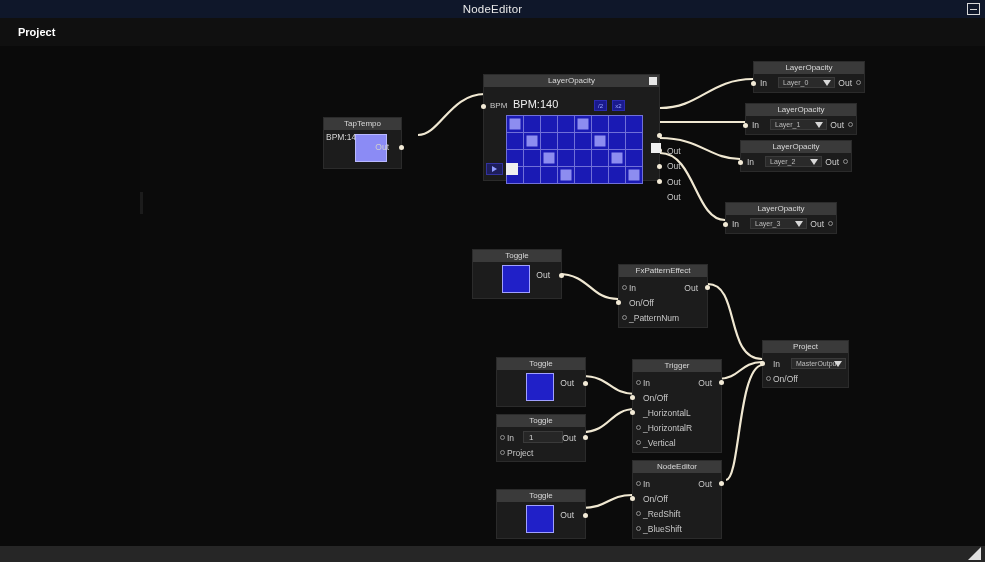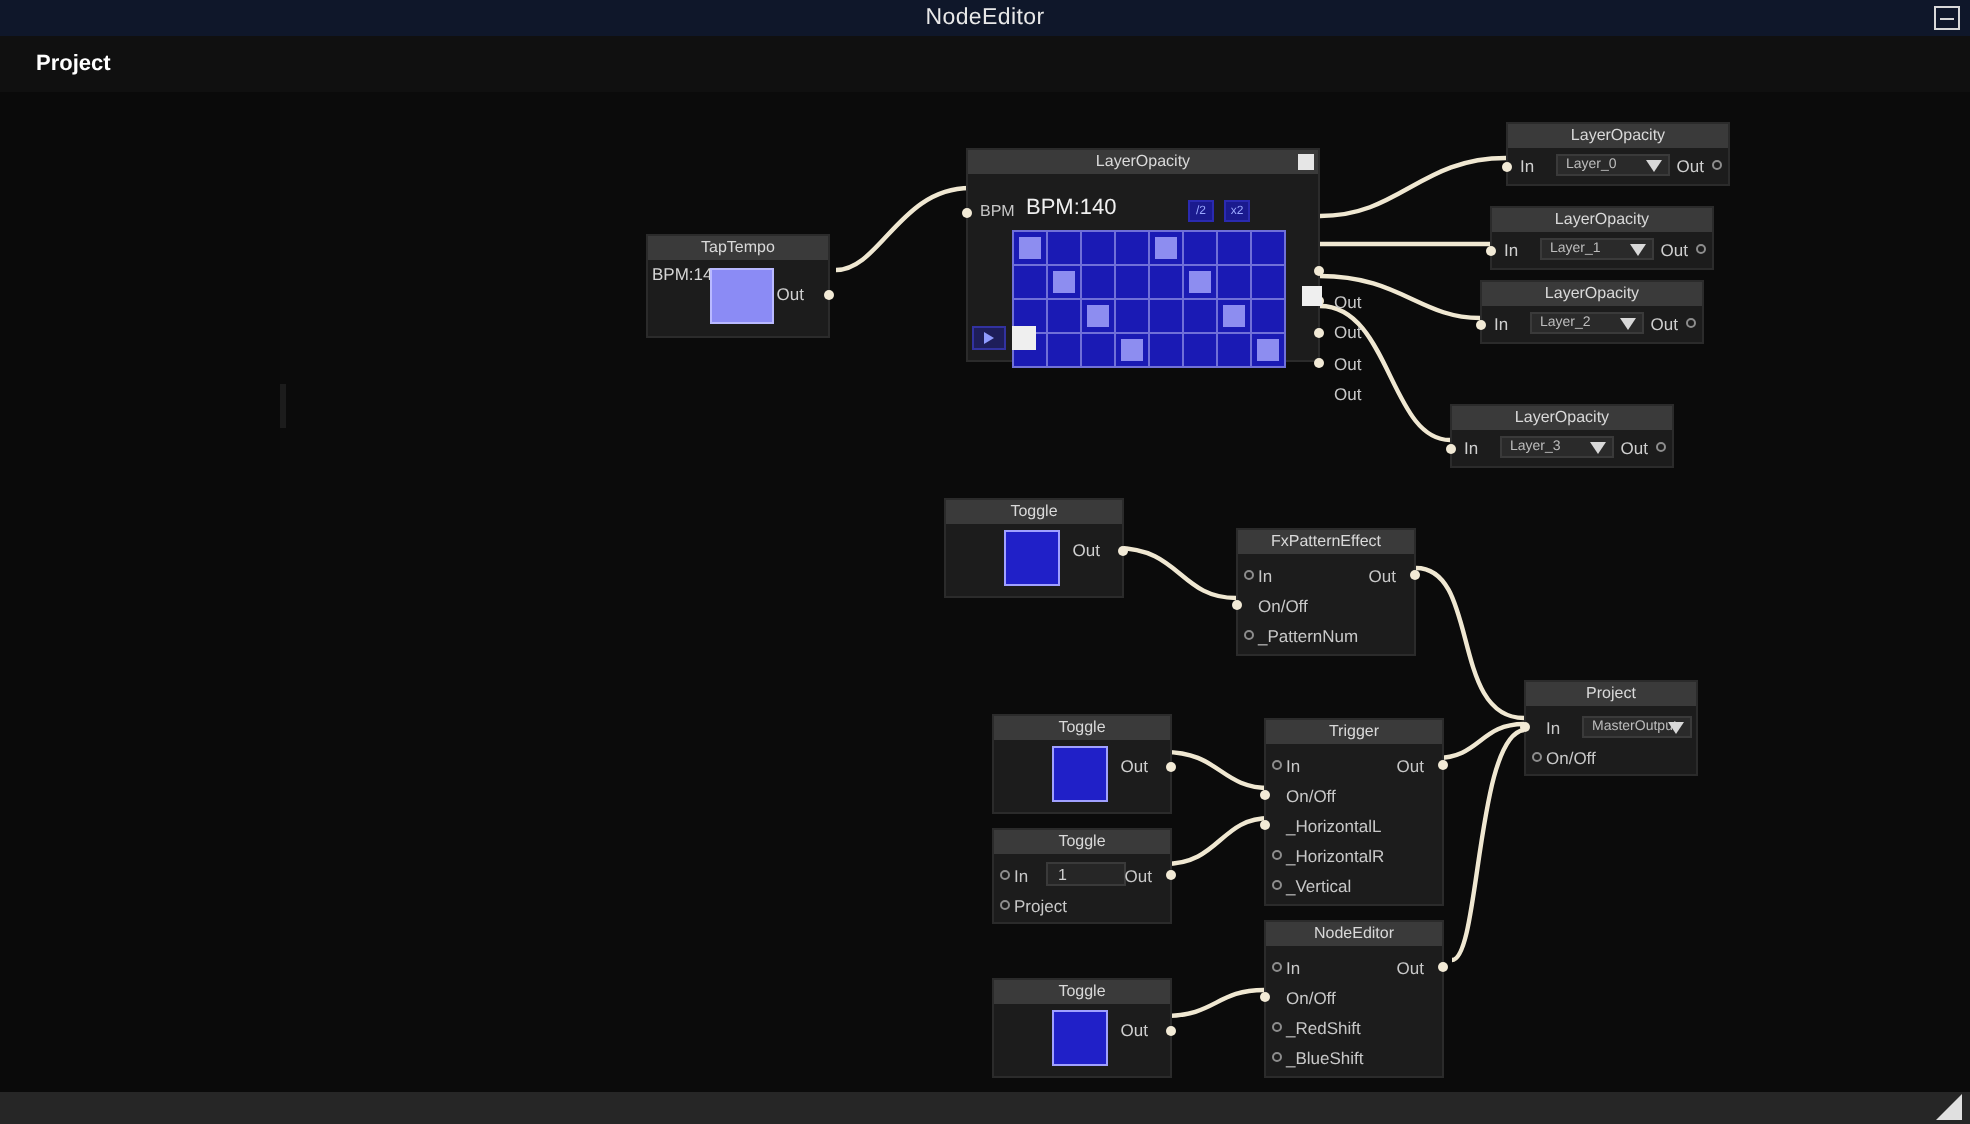--- a/index.html
+++ b/index.html
@@ -187,21 +187,21 @@
         <path d="M 442,386 C 470,386 470,363 495,363"></path>
 
         <path d="M 578,333 C 600,333 600,316 622,316"></path>
 
         <path d="M 442,462 C 468,462 468,449 492,449"></path>
 
         <path d="M 586,434 C 600,434 598,322 622,319"></path>
       </g>
     </svg>
 
-    <div class="node" style="left:183px; top:71px; width:92px;">
+    <div class="node" style="left:183px; top:71px; width:79px;">
       <div class="node-head">
         <span>TapTempo</span>
       </div>
       <div class="node-body" style="height:38px;">
         <span style="position:absolute;left:2px;top:2px;font-size:8.5px;color:#d6d6d6;">BPM:140</span>
         <div class="sq" style="position:absolute;left:31px;top:4px;"></div>
         <span style="position:absolute;right:12px;top:12px;font-size:8.5px;">Out</span>
         <div class="port out" style="top:15px;"></div>
       </div>
     </div>

